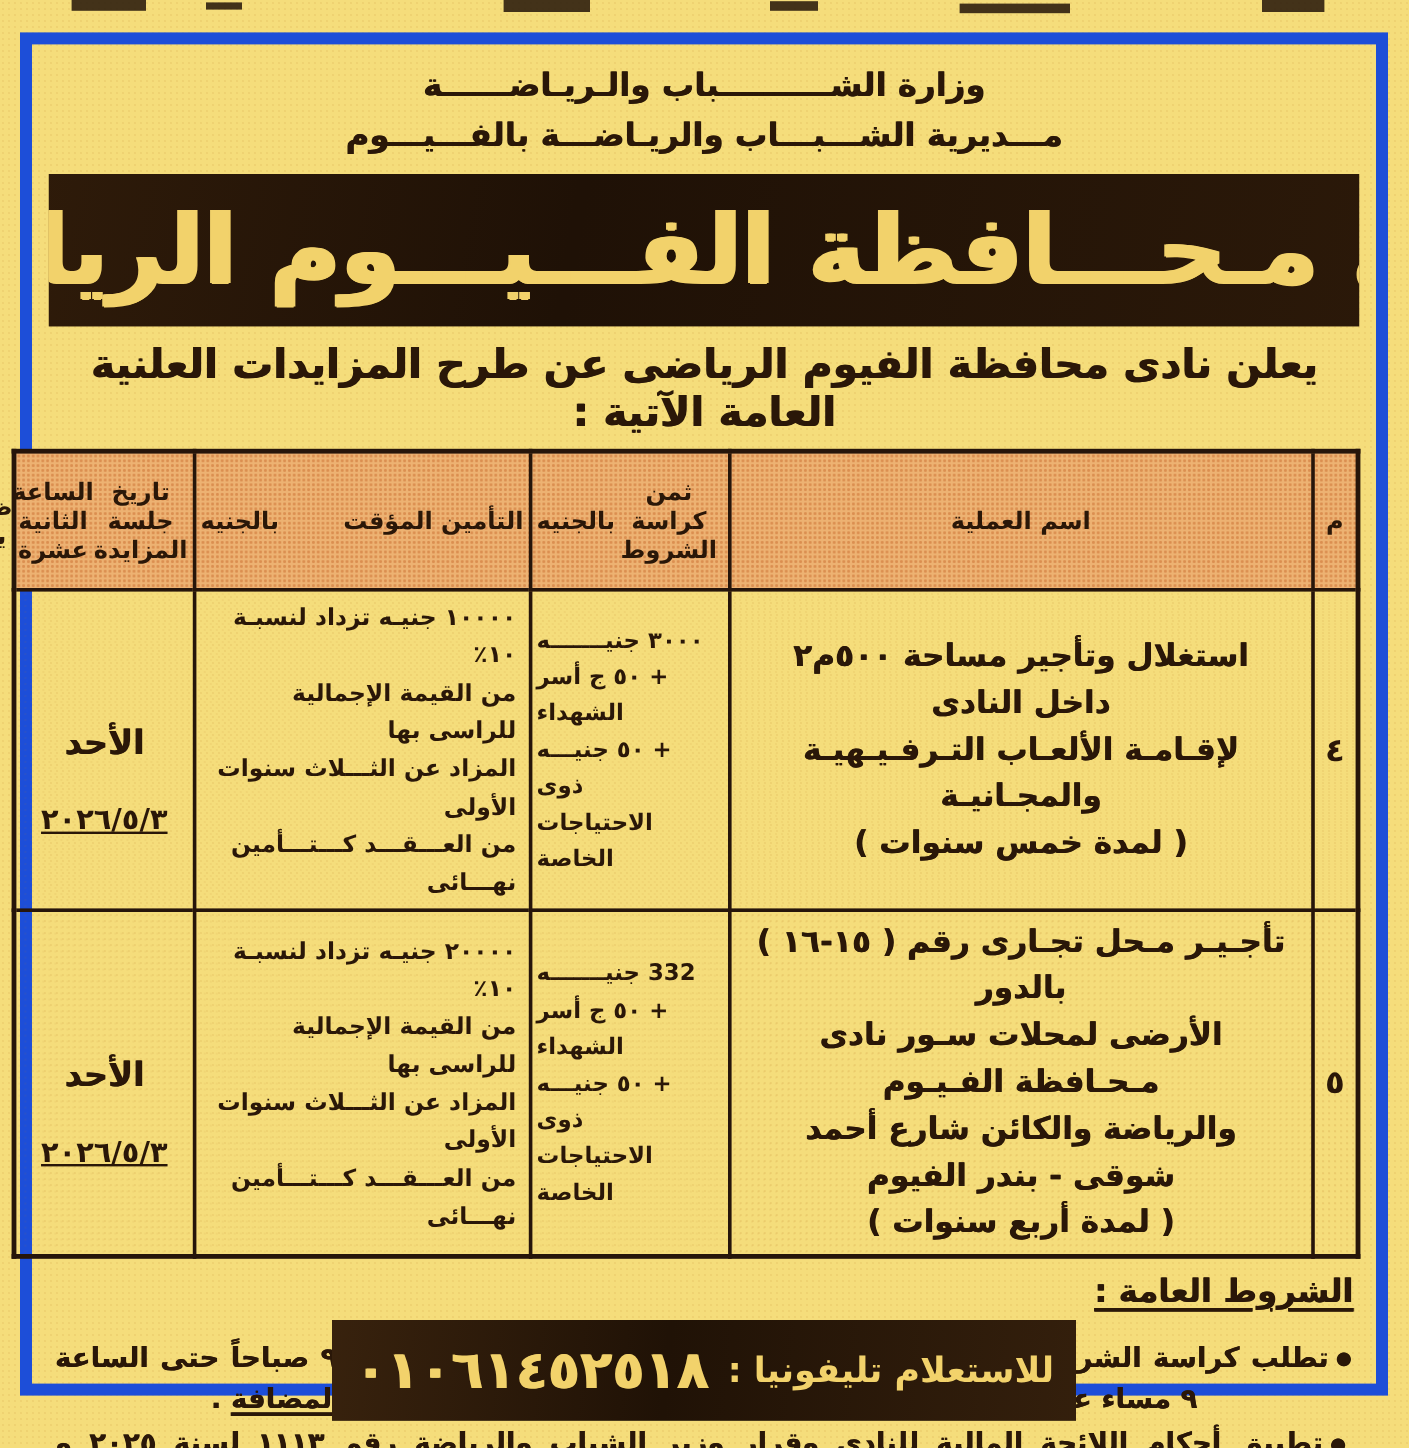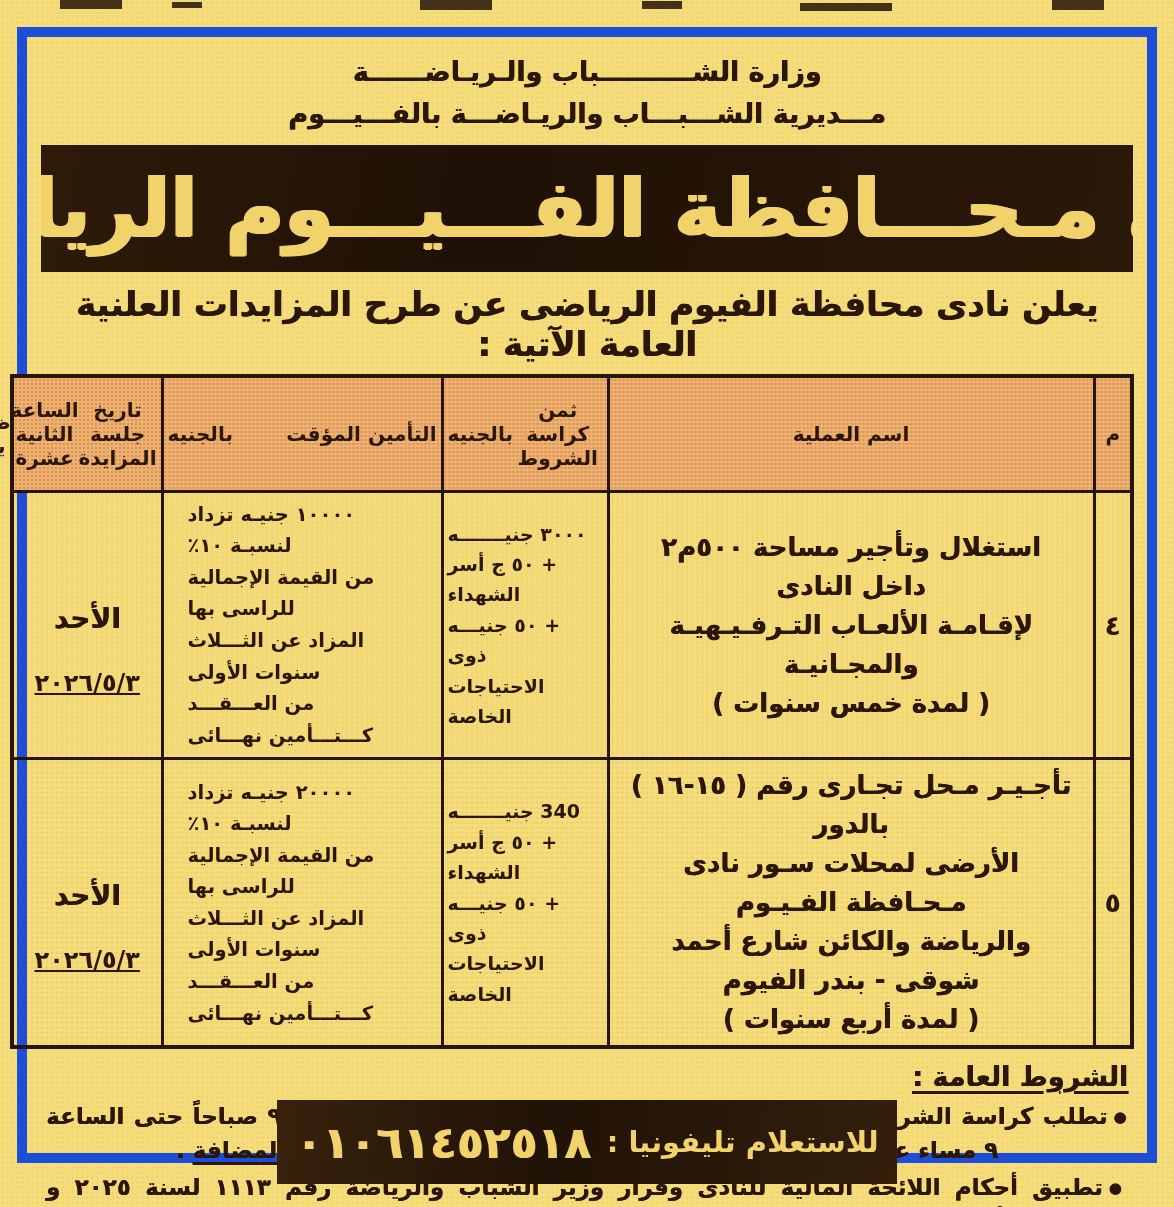--- a/index.html
+++ b/index.html
@@ -56,28 +56,28 @@
   td{
     background-image:radial-gradient(rgba(185,120,35,.08) 1px, transparent 1.2px);
     background-size:5px 5px;
   }
   .vstack{ display:flex; flex-direction:row; justify-content:space-between; height:96px; align-items:center; }
   .vstack3{ height:96px; }
   .row1{ height:160px; } .row2{ height:192px; }
   .cell-num{ text-align:center; font-size:27px; }
   .cell-op{ text-align:center; font-size:26px; line-height:1.5; padding:6px 16px; text-shadow:.5px 0 0 currentColor; }
   .cell-price{ font-size:19px; line-height:1.6; padding:6px 8px 6px 4px; text-align:left;margin-left:20px; }
-  .cell-dep{ font-size:19.5px; line-height:1.62; padding:6px 24px; text-align:left; }
+  .cell-dep{ font-size:19.5px; line-height:1.62; padding:6px 10px; text-align:right; }
   .cell-date{ text-align:center; }
   .cell-date .day{ font-size:28px; display:block; margin-bottom:34px; text-shadow:.6px 0 0 currentColor;margin-top:48px;}
   .cell-date .dt{ font-size:24px; display:block;text-decoration:underline; }
   .conds{ margin-top:12px; padding:0 6px; }
   .conds .ctitle{
     font-size:27px; text-decoration:underline; text-underline-offset:5px;
-    text-decoration-thickness:2.5px; margin-bottom:8px; text-shadow:.6px 0 0 currentColor;
+    text-decoration-thickness:2.5px; margin-bottom:24px; text-shadow:.6px 0 0 currentColor;
   }
   .cond{ font-size:23px; line-height:1.46; text-align:justify; margin-bottom:4px; text-shadow:.35px 0 0 currentColor; }
   .cond.last-center{ text-align-last:center; }
   .cond .mk{ font-size:15px; vertical-align:2px; padding-left:6px; }
   .cond .uline{ text-decoration:underline; text-underline-offset:4px; text-decoration-thickness:2.5px; }
   .phonebox{
     position:absolute; bottom:-31px; right:50%; transform:translateX(50%);
     width:620px; height:84px; background:#201206;
     background-image:linear-gradient(95deg, rgba(110,70,30,.3), rgba(0,0,0,0) 45%, rgba(110,70,30,.25));
     display:flex; align-items:center; justify-content:center; gap:16px; z-index:3;
@@ -163,21 +163,21 @@
       </tr>
       <tr class="row2">
         <td class="cell-num">٥</td>
         <td class="cell-op">
           <div>تأجـيـر مـحل تجـارى رقم ( ١٥-١٦ ) بالدور</div>
           <div>الأرضى لمحلات سـور نادى مـحـافظة الفـيـوم</div>
           <div>والرياضة والكائن شارع أحمد شوقى - بندر الفيوم</div>
           <div>( لمدة أربع سنوات )</div>
         </td>
         <td class="cell-price">
-          <div>340 جنيـــــــه</div>
+          <div>332 جنيـــــــه</div>
           <div>+ ٥٠ ج أسر الشهداء</div>
           <div>+ ٥٠ جنيـــه ذوى</div>
           <div>الاحتياجات الخاصة</div>
         </td>
         <td class="cell-dep">
           <div>٢٠٠٠٠ جنيـه تزداد لنسبـة ١٠٪</div>
           <div>من القيمة الإجمالية للراسى بها</div>
           <div>المزاد عن الثـــلاث سنوات الأولى</div>
           <div>من العـــقـــد كـــتـــأمين نهـــائى</div>
         </td>

